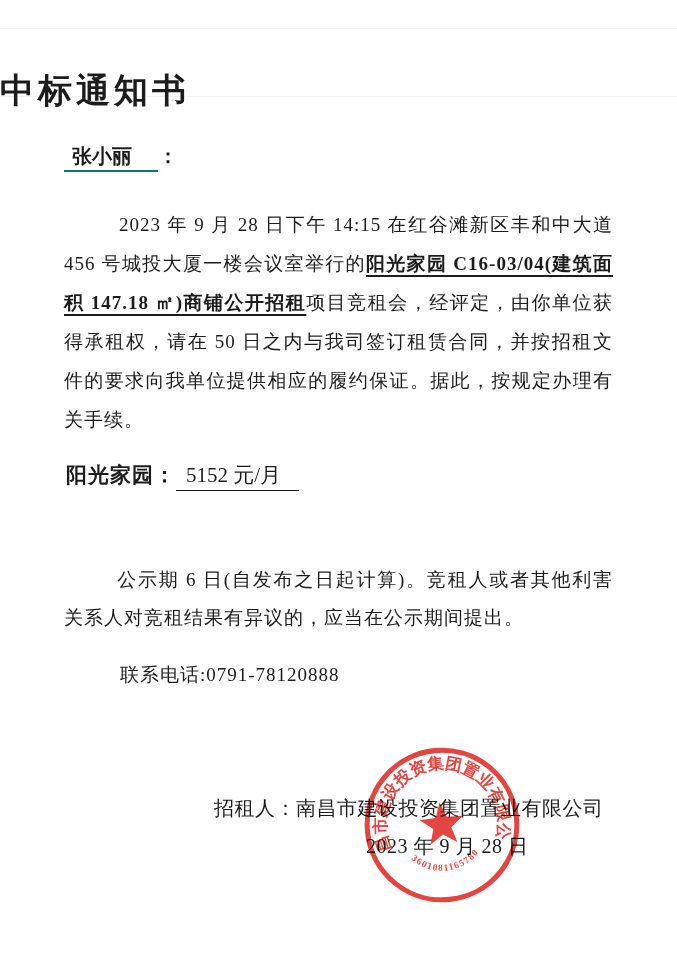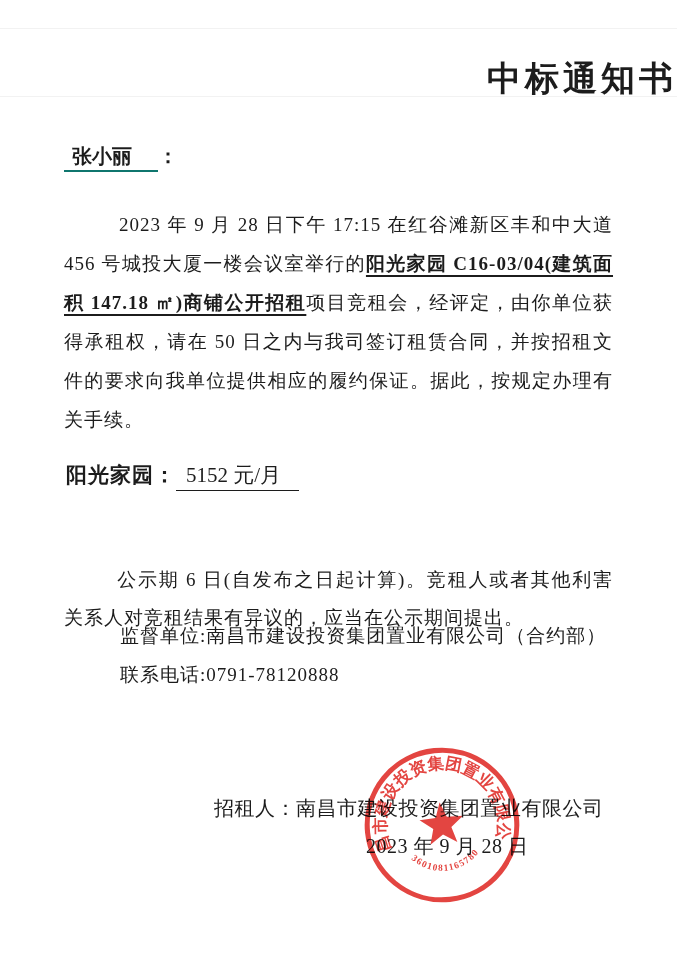--- a/index.html
+++ b/index.html
@@ -7,22 +7,22 @@
     position:relative;
     width:677px;height:963px;
     margin:0 auto;
     background:#ffffff;
     overflow:hidden;
     font-family:"Liberation Serif","DejaVu Serif",serif;
     color:#1c1c1c;
   }
   .scan-line{position:absolute;left:0;width:100%;height:1px;background:#b9b9b9;opacity:.18;}
   .title{
-    position:absolute;top:36px;left:0;width:100%;
-    text-align:right;font-size:34px;font-weight:bold;
+    position:absolute;top:48px;left:0;width:100%;
+    text-align:left;font-size:34px;font-weight:bold;
     letter-spacing:4px;line-height:40px;
   }
   .addressee{position:absolute;top:143px;left:64px;font-size:20px;font-weight:bold;white-space:nowrap;}
   .addressee .name{border-bottom:2px solid #0f766e;padding:0 26px 3px 8px;}
   .para{
     position:absolute;left:64px;width:549px;
     font-size:19px;letter-spacing:1px;
     text-align:justify;text-justify:inter-character;
   }
   .para1{top:186px;line-height:39px;text-indent:2.9em;}
@@ -49,27 +49,26 @@
 
 <div class="page">
 
   <div class="scan-line" style="top:28px"></div>
   <div class="scan-line" style="top:96px"></div>
 
   <h1 class="title">中标通知书</h1>
 
   <div class="addressee"><span class="name">张小丽</span><span>：</span></div>
 
-  <p class="para para1"><span>2023 年 9 月 28 日下午 17:15 在红谷滩新区丰和中大道 456 号城投大厦一楼会议室举行的</span><span class="hl">阳光家园 C16-03/04(建筑面积 147.18 ㎡)商铺公开招租</span><span>项目竞租会，经评定，由你单位获得承租权，请在 50 日之内与我司签订租赁合同，并按招租文件的要求向我单位提供相应的履约保证。据此，按规定办理有关手续。</span></p>
+  <p class="para para1"><span>2023 年 9 月 28 日下午 14:15 在红谷滩新区丰和中大道 456 号城投大厦一楼会议室举行的</span><span class="hl">阳光家园 C16-03/04(建筑面积 147.18 ㎡)商铺公开招租</span><span>项目竞租会，经评定，由你单位获得承租权，请在 50 日之内与我司签订租赁合同，并按招租文件的要求向我单位提供相应的履约保证。据此，按规定办理有关手续。</span></p>
 
   <div class="result"><span class="label">阳光家园：</span><span class="value">5152 元/月</span></div>
 
   <p class="para para2">公示期 6 日(自发布之日起计算)。竞租人或者其他利害关系人对竞租结果有异议的，应当在公示期间提出。</p>
 
-  <div class="info-line supervisor">监督单位:南昌市建设投资集团置业有限公司（合约部）</div>
   <div class="info-line phone">联系电话:0791-78120888</div>
 
   <div class="lessor">招租人：南昌市建设投资集团置业有限公司</div>
   <div class="date">2023 年 9 月 28 日</div>
 
   <svg class="stamp" viewBox="0 0 200 200" aria-hidden="true">
     <circle cx="100" cy="100" r="88" fill="none" stroke-width="6" stroke="#e02b26"></circle>
     <defs>
       <path id="arcTop" d="M 38 122.6 A 66 66 0 1 1 162 122.6" fill="none"></path>
       <path id="arcBottom" d="M 55.8 131 A 54 54 0 0 0 144.2 131" fill="none"></path>

